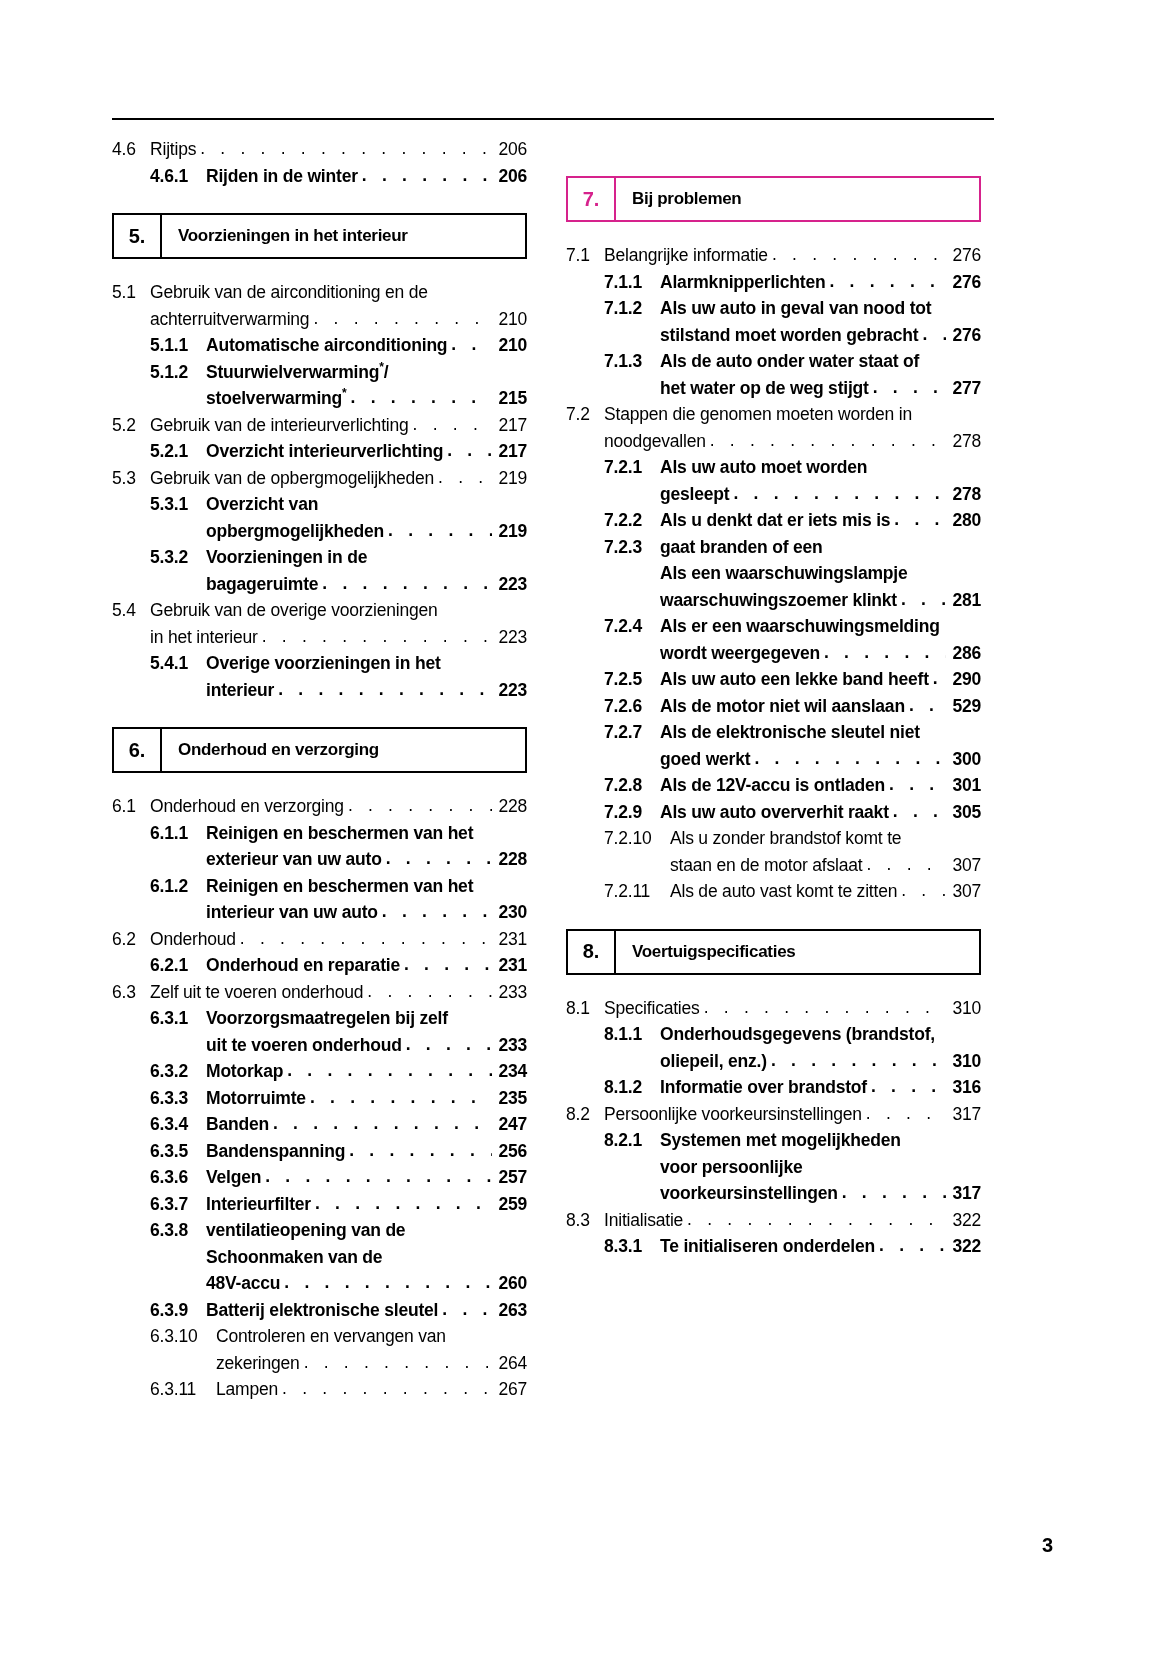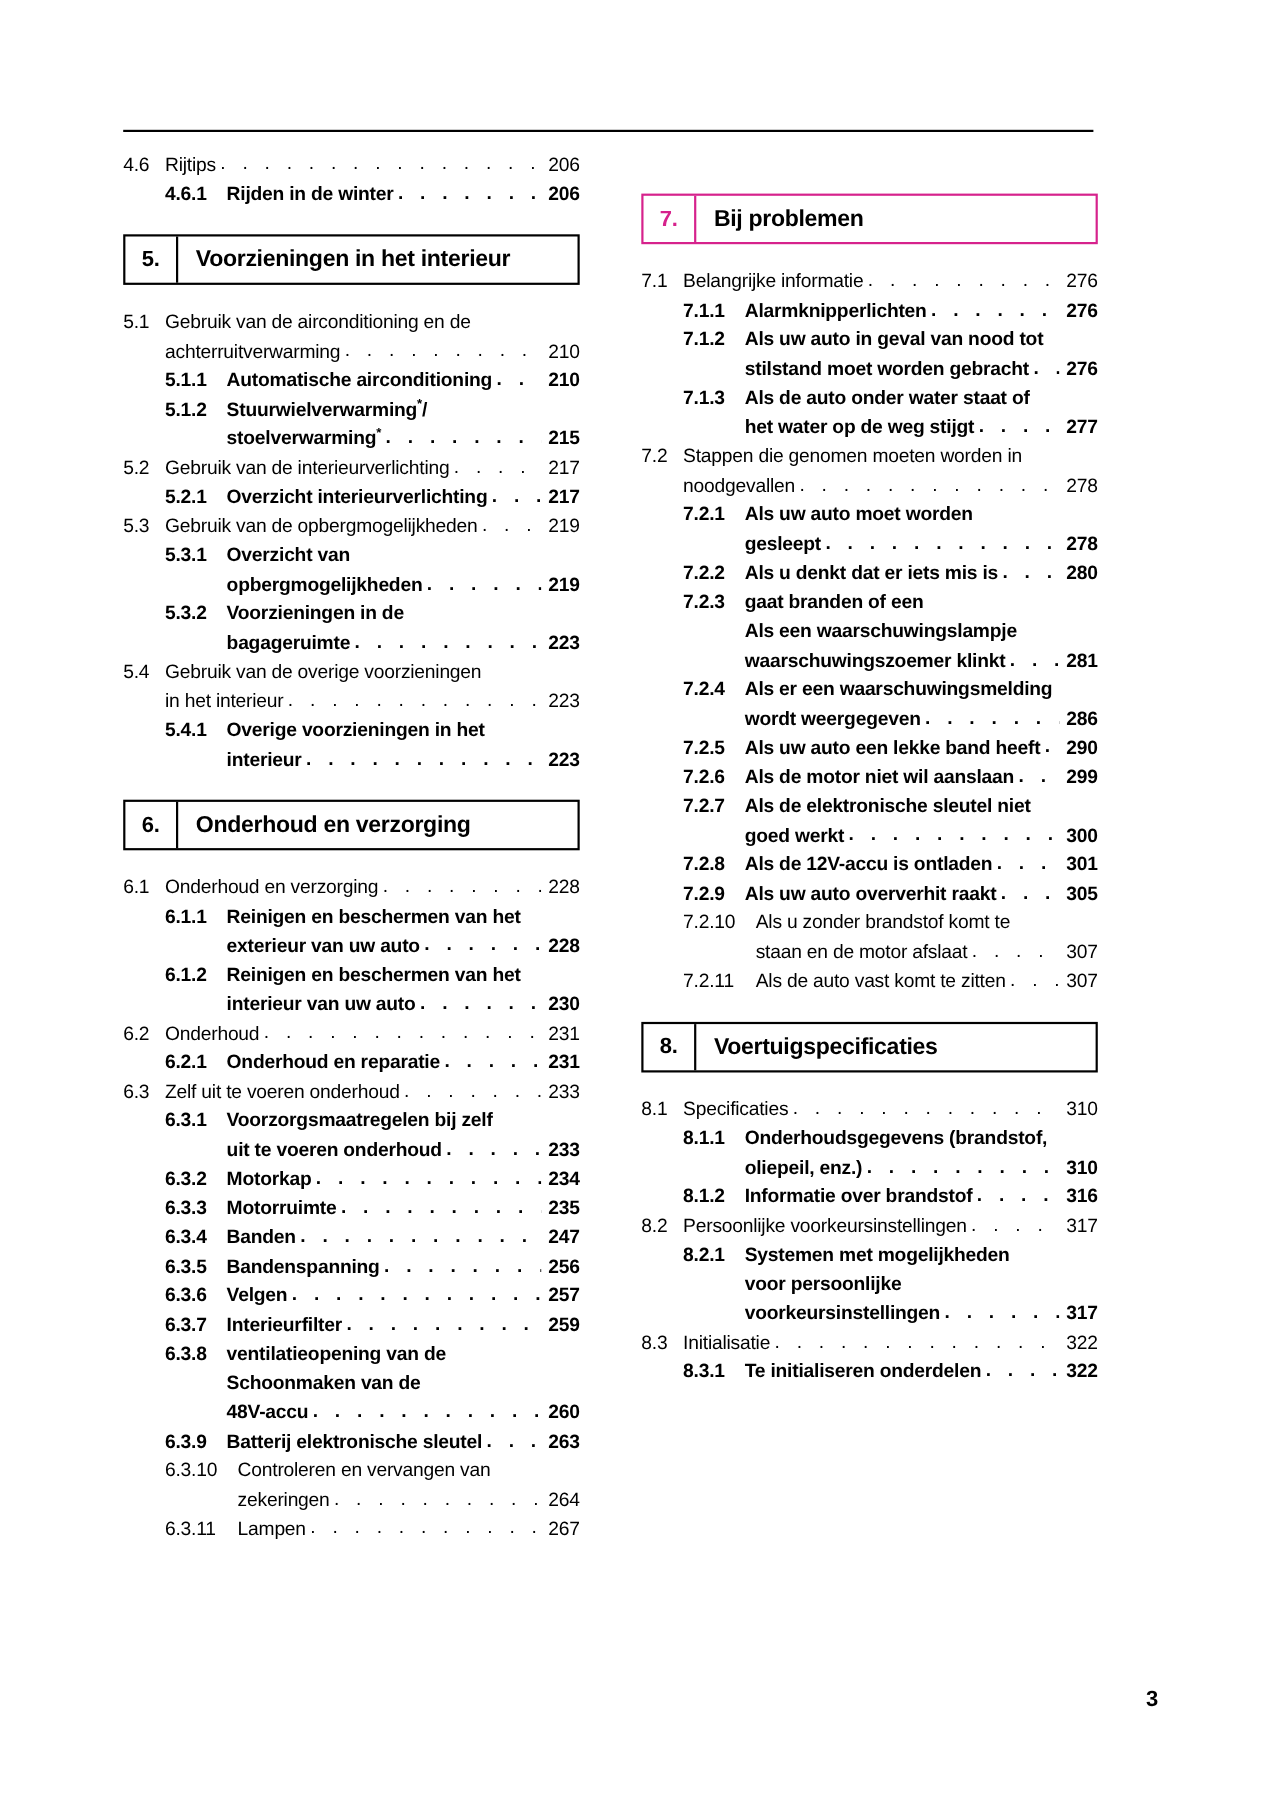--- a/index.html
+++ b/index.html
@@ -30,21 +30,21 @@
     width: 882px;
     height: 2px;
     background: #000000;
   }
   .columns {
     position: absolute;
     left: 112px;
     top: 136px;
     width: 882px;
     display: flex;
-    gap: 56px;
+    gap: 39px;
   }
   .col {
     width: 415px;
     flex: 0 0 415px;
   }
 
   
   .chapter {
     display: flex;
     align-items: stretch;
@@ -68,21 +68,21 @@
   }
   .chapter.pink .chapter-num {
     border-right-color: #D6228C;
     color: #D6228C;
   }
   .chapter-title {
     display: flex;
     align-items: center;
     padding-left: 16px;
     font-weight: bold;
-    font-size: 21px;
+    font-size: 17px;
     letter-spacing: -0.3px;
   }
 
   
   .toc {
     font-size: 17.5px;
     line-height: 26.5px;
     letter-spacing: -0.2px;
   }
   .entry {
@@ -628,21 +628,21 @@
                     <span class="pg">290</span>
                   </div>
                 </div>
               </div>
               <div class="entry lvl2">
                 <div class="num">7.2.6</div>
                 <div class="body">
                   <div class="line">
                     <span class="txt">Als de motor niet wil aanslaan</span>
                     <span class="dots">. . . . . . . . . . . . . . . . . . . . . . . . . . . . . . . . . . . . . . . . . . . . . . . . . . . . . . . . . . . . </span>
-                    <span class="pg">299</span>
+                    <span class="pg">529</span>
                   </div>
                 </div>
               </div>
               <div class="entry lvl2">
                 <div class="num">7.2.7</div>
                 <div class="body">
                   <div class="line nodots">
                     <span class="txt">Als de elektronische sleutel niet</span>
                   </div>
                   <div class="line">

